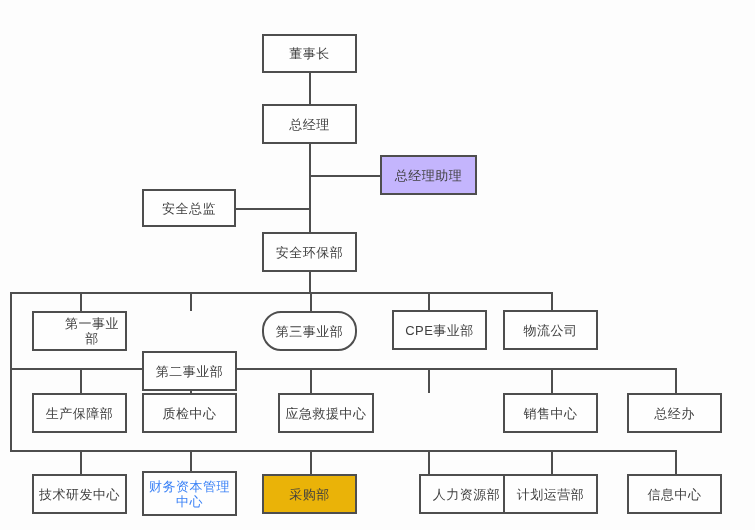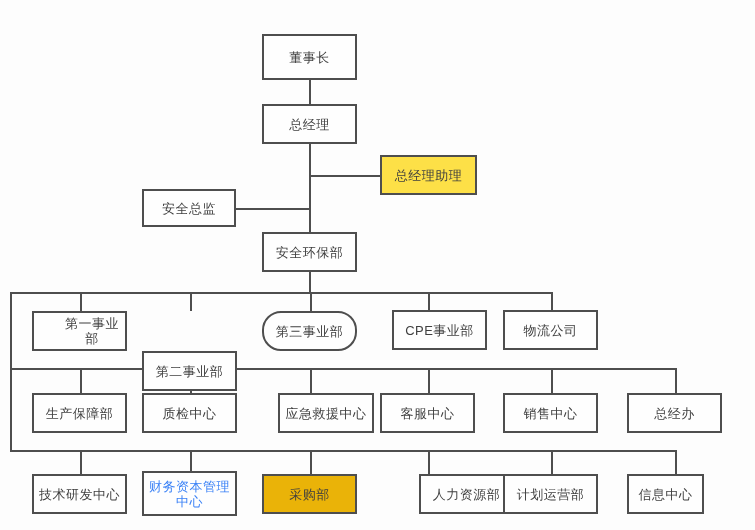--- a/index.html
+++ b/index.html
@@ -58,35 +58,34 @@
     <div class="line" style="left: 428px; top: 368px; width: 2px; height: 25px; background: rgb(78, 78, 78);"></div>
     <div class="line" style="left: 551px; top: 368px; width: 2px; height: 25px; background: rgb(78, 78, 78);"></div>
     <div class="line" style="left: 675px; top: 368px; width: 2px; height: 25px; background: rgb(78, 78, 78);"></div>
     <div class="line" style="left: 10px; top: 450px; width: 665px; height: 2px; background: rgb(78, 78, 78);"></div>
     <div class="line" style="left: 80px; top: 450px; width: 2px; height: 24px; background: rgb(78, 78, 78);"></div>
     <div class="line" style="left: 190px; top: 450px; width: 2px; height: 21px; background: rgb(78, 78, 78);"></div>
     <div class="line" style="left: 310px; top: 450px; width: 2px; height: 24px; background: rgb(78, 78, 78);"></div>
     <div class="line" style="left: 428px; top: 450px; width: 2px; height: 24px; background: rgb(78, 78, 78);"></div>
     <div class="line" style="left: 551px; top: 450px; width: 2px; height: 24px; background: rgb(78, 78, 78);"></div>
     <div class="line" style="left: 675px; top: 450px; width: 2px; height: 24px; background: rgb(78, 78, 78);"></div>
-    <div class="node" style="left: 262px; top: 34px; width: 95px; height: 46px; background: rgb(254, 254, 254); border-color: rgb(78, 78, 78); color: rgb(63, 63, 63);">董事长</div>
+    <div class="node" style="left: 262px; top: 34px; width: 95px; height: 39px; background: rgb(254, 254, 254); border-color: rgb(78, 78, 78); color: rgb(63, 63, 63);">董事长</div>
     <div class="node" style="left: 262px; top: 104px; width: 95px; height: 40px; background: rgb(254, 254, 254); border-color: rgb(78, 78, 78); color: rgb(63, 63, 63);">总经理</div>
-    <div class="node" style="left: 380px; top: 155px; width: 97px; height: 40px; background: #fde047; border-color: rgb(78, 78, 78); color: rgb(63, 63, 63);">总经理助理</div>
+    <div class="node" style="left: 380px; top: 155px; width: 97px; height: 40px; background: #c4b5fd; border-color: rgb(78, 78, 78); color: rgb(63, 63, 63);">总经理助理</div>
     <div class="node" style="left: 142px; top: 189px; width: 94px; height: 38px; background: rgb(254, 254, 254); border-color: rgb(78, 78, 78); color: rgb(63, 63, 63);">安全总监</div>
     <div class="node" style="left: 262px; top: 232px; width: 95px; height: 40px; background: rgb(254, 254, 254); border-color: rgb(78, 78, 78); color: rgb(63, 63, 63);">安全环保部</div>
     <div class="node" style="left: 32px; top: 311px; width: 95px; height: 40px; background: rgb(254, 254, 254); border-color: rgb(78, 78, 78); color: rgb(63, 63, 63); padding-left: 28px;">第一事业部</div>
     <div class="node" style="left: 142px; top: 311px; width: 95px; height: 40px; background: rgb(254, 254, 254); border-color: rgb(78, 78, 78); color: rgb(63, 63, 63); margin-top: 40px;">第二事业部</div>
     <div class="node" style="left: 262px; top: 311px; width: 95px; height: 40px; background: rgb(254, 254, 254); border-color: rgb(78, 78, 78); color: rgb(63, 63, 63); border-radius: 19px;">第三事业部</div>
     <div class="node" style="left: 381px; top: 310px; width: 95px; height: 40px; background: rgb(254, 254, 254); border-color: rgb(78, 78, 78); color: rgb(63, 63, 63); margin-left: 11px;">CPE事业部</div>
     <div class="node" style="left: 503px; top: 310px; width: 95px; height: 40px; background: rgb(254, 254, 254); border-color: rgb(78, 78, 78); color: rgb(63, 63, 63);">物流公司</div>
     <div class="node" style="left: 32px; top: 393px; width: 95px; height: 40px; background: rgb(254, 254, 254); border-color: rgb(78, 78, 78); color: rgb(63, 63, 63);">生产保障部</div>
     <div class="node" style="left: 142px; top: 393px; width: 95px; height: 40px; background: rgb(254, 254, 254); border-color: rgb(78, 78, 78); color: rgb(63, 63, 63);">质检中心</div>
     <div class="node" style="left: 278px; top: 393px; width: 96px; height: 40px; background: rgb(254, 254, 254); border-color: rgb(78, 78, 78); color: rgb(63, 63, 63);">应急救援中心</div>
-    <div class="node" style="left: 380px; top: 393px; width: 95px; height: 40px; background: rgb(254, 254, 254); border-color: rgb(78, 78, 78); color: rgb(63, 63, 63);">客服中心</div>
     <div class="node" style="left: 503px; top: 393px; width: 95px; height: 40px; background: rgb(254, 254, 254); border-color: rgb(78, 78, 78); color: rgb(63, 63, 63);">销售中心</div>
     <div class="node" style="left: 627px; top: 393px; width: 95px; height: 40px; background: rgb(254, 254, 254); border-color: rgb(78, 78, 78); color: rgb(63, 63, 63);">总经办</div>
     <div class="node" style="left: 32px; top: 474px; width: 95px; height: 40px; background: rgb(254, 254, 254); border-color: rgb(78, 78, 78); color: rgb(63, 63, 63);">技术研发中心</div>
     <div class="node" style="left: 142px; top: 471px; width: 95px; height: 45px; background: rgb(254, 254, 254); border-color: rgb(78, 78, 78); color: #3b82f6;">财务资本管理中心</div>
     <div class="node" style="left: 262px; top: 474px; width: 95px; height: 40px; background: #eab308; border-color: rgb(78, 78, 78); color: rgb(63, 63, 63);">采购部</div>
     <div class="node" style="left: 380px; top: 474px; width: 95px; height: 40px; background: rgb(254, 254, 254); border-color: rgb(78, 78, 78); color: #404040; margin-left: 39px;">人力资源部</div>
     <div class="node" style="left: 503px; top: 474px; width: 95px; height: 40px; background: rgb(254, 254, 254); border-color: rgb(78, 78, 78); color: rgb(63, 63, 63);">计划运营部</div>
-    <div class="node" style="left: 627px; top: 474px; width: 77px; height: 40px; background: rgb(254, 254, 254); border-color: rgb(78, 78, 78); color: rgb(63, 63, 63);">信息中心</div>
+    <div class="node" style="left: 627px; top: 474px; width: 95px; height: 40px; background: rgb(254, 254, 254); border-color: rgb(78, 78, 78); color: rgb(63, 63, 63);">信息中心</div>
   </div>
 
 </body></html>

